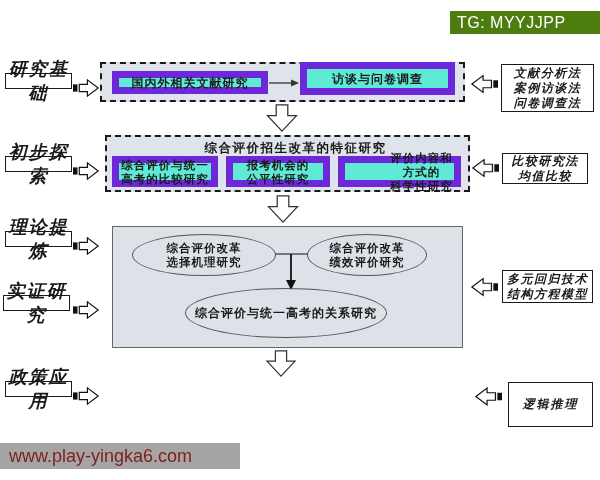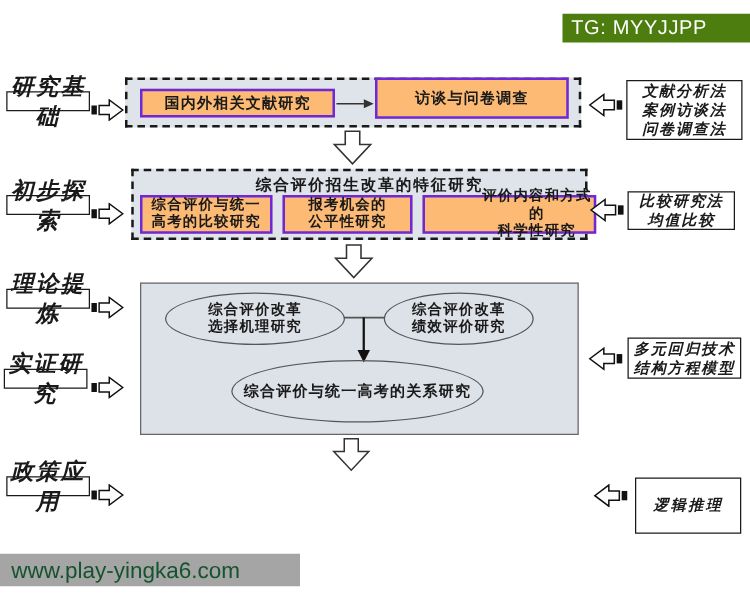--- a/index.html
+++ b/index.html
@@ -9,37 +9,37 @@
   }
   .abs{position:absolute;box-sizing:border-box;}
   
   .tg-badge{
     left:450px;top:11px;width:150px;height:23px;background:#4d7c0f;color:#fff;
     font-family:"Liberation Sans","DejaVu Sans",sans-serif;font-size:16px;
     display:flex;align-items:center;padding-left:7px;letter-spacing:.5px;
   }
   
   .watermark{
-    left:0;top:443px;width:240px;height:26px;background:#a5a5a5;color:#14532d;
+    left:0;top:443px;width:240px;height:26px;background:#a5a5a5;color:#7f1d1d;
     font-family:"Liberation Sans","DejaVu Sans",sans-serif;font-size:18px;
     display:flex;align-items:center;padding-left:9px;
   }
   
   .stage-box,.method-box{
     background:#fff;border:1px solid #1a1a1a;display:flex;align-items:center;justify-content:center;
     font-weight:bold;text-align:center;font-style:italic;
   }
   .stage-box{width:67px;height:16px;font-size:18px;letter-spacing:2px;}
   .method-box{font-size:12px;letter-spacing:1.5px;line-height:15px;white-space:pre-line;}
   
   .dashed-box{background:#dfe3ea;border:2px dashed #1a1a1a;}
   .solid-box{background:#dde2e9;border:1.5px solid #666;}
   .inner-box{
-    background:#fdba74;border:2px solid #6d28d9;display:flex;align-items:center;justify-content:center;
-    font-weight:bold;font-size:11.5px;letter-spacing:1px;text-align:center;line-height:14px;white-space:pre-line;font-family:Liberation Mono, monospace;
+    background:#5eead4;border:7px solid #6d28d9;display:flex;align-items:center;justify-content:center;
+    font-weight:bold;font-size:11.5px;letter-spacing:1px;text-align:center;line-height:14px;white-space:pre-line;
   }
   .phase-title{
     font-weight:bold;font-size:12.5px;letter-spacing:1.5px;text-align:center;padding-left:16px;
   }
   .ellipse{
     border:1.2px solid #555;border-radius:50%;display:flex;align-items:center;justify-content:center;
     font-weight:bold;font-size:11.5px;letter-spacing:1px;text-align:center;line-height:14px;white-space:pre-line;
     background:transparent;
   }
   svg{display:block;}
@@ -100,21 +100,21 @@
     <span>综合评价招生改革的特征研究</span>
   </div>
   <div class="abs inner-box" style="left:226px;top:156px;width:104px;height:31px;">
     <span>报考机会的
 公平性研究</span>
   </div>
   <div class="abs inner-box" style="left:112px;top:156px;width:106px;height:31px;">
     <span>综合评价与统一
 高考的比较研究</span>
   </div>
-  <div class="abs inner-box" style="left:338px;top:156px;width:139px;height:31px;padding-left:44px;">
+  <div class="abs inner-box" style="left:338px;top:156px;width:123px;height:31px;padding-left:44px;">
     <span>评价内容和方式的
 科学性研究</span>
   </div>
 
   <svg class="abs" style="left:471px;top:158px;" width="28" height="20" viewBox="0 0 30 20">
     <polygon points="23,6 14,6 14,1 2,10 14,19 14,14 23,14" fill="#fdfdfd" stroke="#111" stroke-width="1.3"></polygon>
     <rect x="25" y="6" width="5" height="8" fill="#111"></rect>
   </svg>
   <div class="abs method-box" style="left:502px;top:153px;width:86px;height:31px;">
     <span>比较研究法

